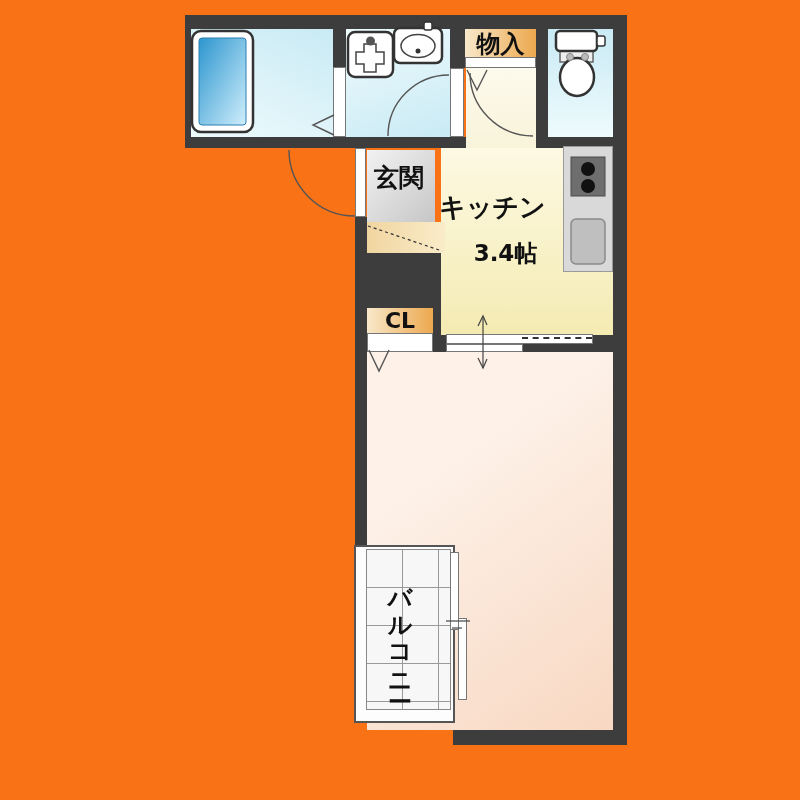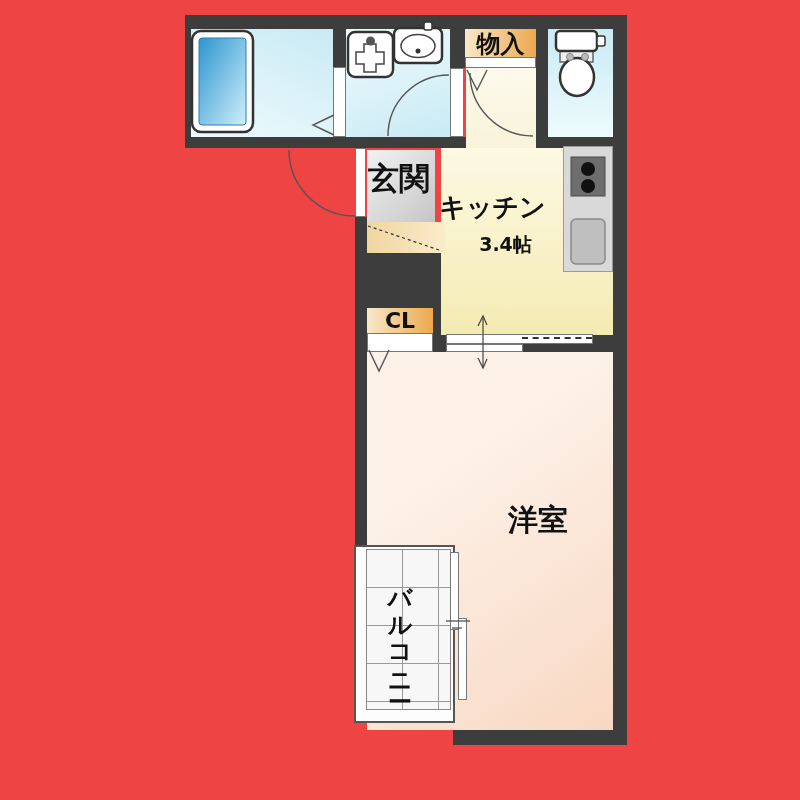--- a/index.html
+++ b/index.html
@@ -1,16 +1,16 @@
 <!DOCTYPE html>
 <html style="--wall: #3d3d3d; --water-deep: #c9eaf4; --water-light: #eefbfd; --hall-light: #fdfbf0; --hall-deep: #f8f3d9; --kitchen-light: #fdf9e3; --kitchen-deep: #f4ebb2; --room-light: #fdf1e8; --room-deep: #f8d8c2; --orange-light: #f8e8ca; --orange-deep: #eca84e; --step-deep: #f0d5a0; --step-light: #faecc9; --gray-light: #f2f2f2; --gray-deep: #c6c6c6; --tub-deep: #2d96cf; --tub-light: #cfeefb; --counter: #d9d9d9; --stove: #6e6e6e; --sink-gray: #bfbfbf;"><head>
 <meta charset="utf-8">
 <style>
   html,body{margin:0;padding:0;background:#fff;}
-  .plan{position:relative;width:800px;height:800px;background:#ef4444;overflow:hidden;
+  .plan{position:relative;width:800px;height:800px;background:#f97316;overflow:hidden;
         font-family:"DejaVu Sans","Liberation Sans",sans-serif;}
   .abs{position:absolute;}
   .wall{background:var(--wall,#3d3d3d);}
   .strip{background:#fff;border:1px solid #777;box-sizing:border-box;}
   .lbl{color:#111;text-align:center;font-weight:bold;white-space:nowrap;}
 
   
   #w-top{left:185px;top:15px;width:442px;height:14px}
   #w-left-top{left:185px;top:29px;width:6px;height:108px}
   #w-band-left{left:185px;top:137px;width:282px;height:11px}
@@ -70,23 +70,23 @@
     border:1px solid #888;box-sizing:border-box;}
   #win1{left:450px;top:552px;width:9px;height:78px}
   #win2{left:458px;top:618px;width:9px;height:82px}
 
   
   #counter{left:563px;top:146px;width:50px;height:126px;background:var(--counter,#d9d9d9);
     border:1px solid #9a9a9a;box-sizing:border-box;}
 
   
   #t-storage{left:465px;top:31px;width:71px;height:26px;line-height:26px;font-size:24px}
-  #t-genkan{left:367px;top:163px;width:64px;height:30px;line-height:30px;font-size:31px}
+  #t-genkan{left:367px;top:163px;width:64px;height:30px;line-height:30px;font-size:25px}
   #t-kitchen{left:420px;top:193px;width:145px;height:29px;line-height:29px;font-size:26px}
-  #t-ksize{left:433px;top:230px;width:145px;height:29px;line-height:29px;font-size:19px}
+  #t-ksize{left:433px;top:239px;width:145px;height:29px;line-height:29px;font-size:23px}
   #t-cl{left:367px;top:309px;width:66px;height:39px;line-height:23px;font-size:22px}
   #t-room{left:468px;top:503px;width:140px;height:34px;line-height:34px;font-size:30px}
   #t-rsize{left:468px;top:542px;width:140px;height:34px;line-height:34px;font-size:30px}
   #t-balc{left:386px;top:551px;width:30px;height:160px;font-size:24px;
     writing-mode:vertical-rl;text-orientation:upright;letter-spacing:2px;text-align:center;}
 
   
   #overlay{left:0;top:0;pointer-events:none;}
   .arc{fill:none;stroke:#555;stroke-width:1.4px;}
   .arc2{fill:none;stroke:#444;stroke-width:1.2px;}
@@ -142,21 +142,20 @@
   <div class="abs strip" id="win1"></div>
   <div class="abs strip" id="win2"></div>
 
   <div class="abs" id="counter"></div>
 
   <div class="abs lbl" id="t-storage">物入</div>
   <div class="abs lbl" id="t-genkan">玄関</div>
   <div class="abs lbl" id="t-kitchen">キッチン</div>
   <div class="abs lbl" id="t-ksize">3.4帖</div>
   <div class="abs lbl" id="t-cl">CL</div>
-  <div class="abs lbl" id="t-room">洋室</div>
   <div class="abs lbl" id="t-balc">バルコニー</div>
 
   <svg class="abs" id="overlay" width="800" height="800" viewBox="0 0 800 800">
     <defs>
       <linearGradient id="tubg" x1="0" y1="0" x2="1" y2="1">
         <stop offset="0" class="tub-s1"></stop>
         <stop offset="1" class="tub-s2"></stop>
       </linearGradient>
     </defs>
 

